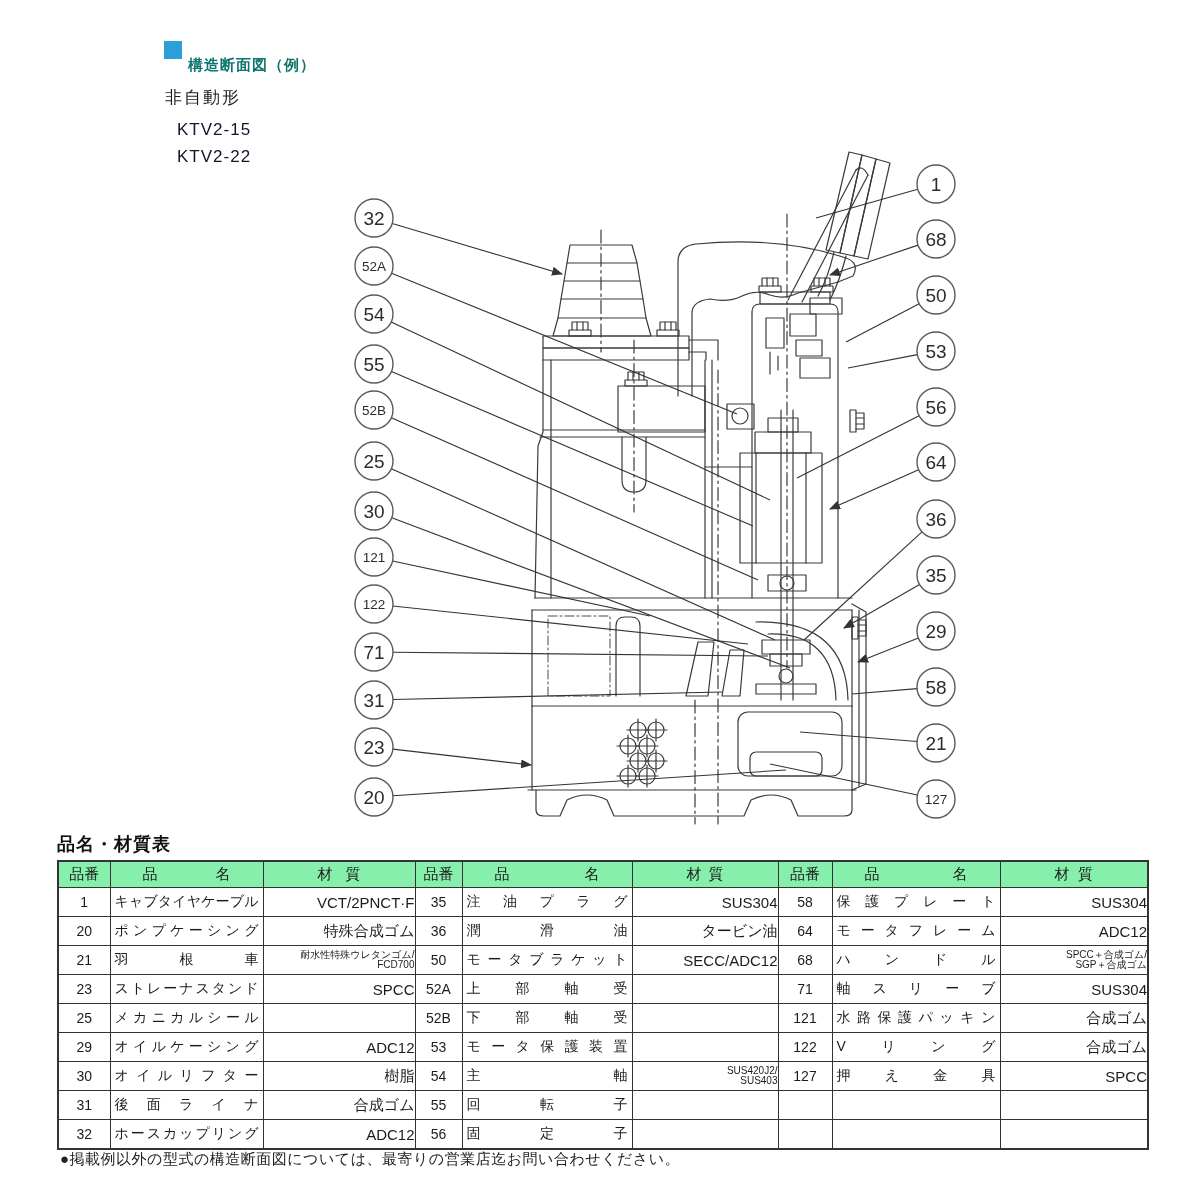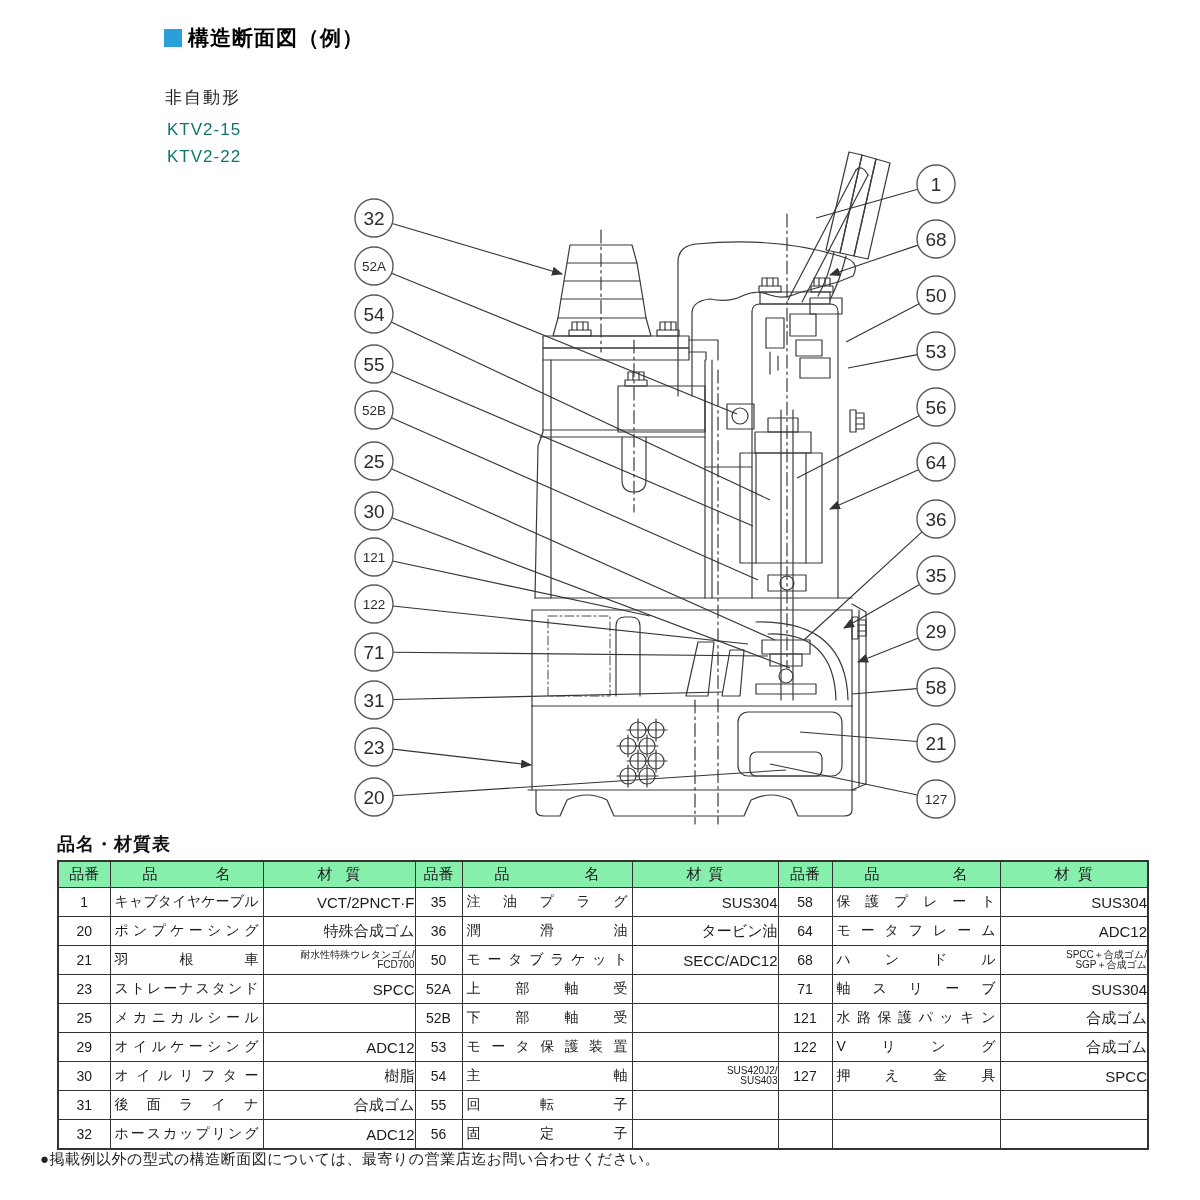--- a/index.html
+++ b/index.html
@@ -5,23 +5,23 @@
   html,body{margin:0;padding:0;}
   body{
     width:1200px;height:1200px;position:relative;background:#ffffff;
     font-family:"Liberation Sans","DejaVu Sans",sans-serif;color:#1c1c1c;
     overflow:hidden;
   }
   .abs{position:absolute;}
   
   .title-row{left:164px;top:24px;display:flex;align-items:center;gap:6px;}
   .title-sq{width:18px;height:18px;background:#2b9fd8;flex:0 0 auto;}
-  .page-title{font-size:21px;font-weight:bold;letter-spacing:1px;color:#000000;}
+  .page-title{font-size:15px;font-weight:bold;letter-spacing:1px;color:#0f766e;margin-top:32px;}
   .subtitle{left:165px;top:86px;font-size:17px;letter-spacing:2px;}
-  .model{left:167px;font-size:17px;letter-spacing:1px;color:#0f766e;}
+  .model{left:177px;font-size:17px;letter-spacing:1px;color:#0f172a;}
   .model-1{top:120px;}
   .model-2{top:147px;}
   
   .diagram-svg{left:330px;top:130px;}
   .draw path,.draw rect,.draw line,.draw circle,.draw use{
     stroke:#3a3a3a;stroke-width:1.2;fill:none;stroke-linecap:round;stroke-linejoin:round;
   }
   .thin{stroke-width:1;}
   .cl{stroke:#4a4a4a;stroke-width:0.9;stroke-dasharray:13 4 2.5 4;}
   .cl2{stroke:#4a4a4a !important;stroke-width:1 !important;stroke-dasharray:9 3 2 3;}
@@ -37,21 +37,21 @@
   .h-no{text-align:center;}
   .h-name{text-align:justify;text-align-last:justify;padding:0 32px !important;}
   .h-mat{text-align:justify;text-align-last:justify;padding:0 54px !important;margin-top:28px;}
   .c-no{text-align:center;font-size:14px;}
   .c-name{text-align:justify;text-align-last:justify;padding:0 4px !important;font-size:14px;}
   .c-mat{text-align:right;font-size:15px;}
   .c-mat.small{font-size:10px;line-height:10.5px;}
   .c-mat.small div{white-space:nowrap;}
   .c-mat.left{text-align:right;padding-left:12px !important;}
   
-  .footer-note{left:40px;top:1150px;font-size:15px;letter-spacing:0.5px;color:#222;}
+  .footer-note{left:60px;top:1150px;font-size:15px;letter-spacing:0.5px;color:#222;}
 </style>
 </head>
 <body>
 
 <div class="abs title-row">
   <span class="title-sq"></span>
   <span class="page-title">構造断面図（例）</span>
 </div>
 <div class="abs subtitle">非自動形</div>
 <div class="abs model model-1">KTV2-15</div>

